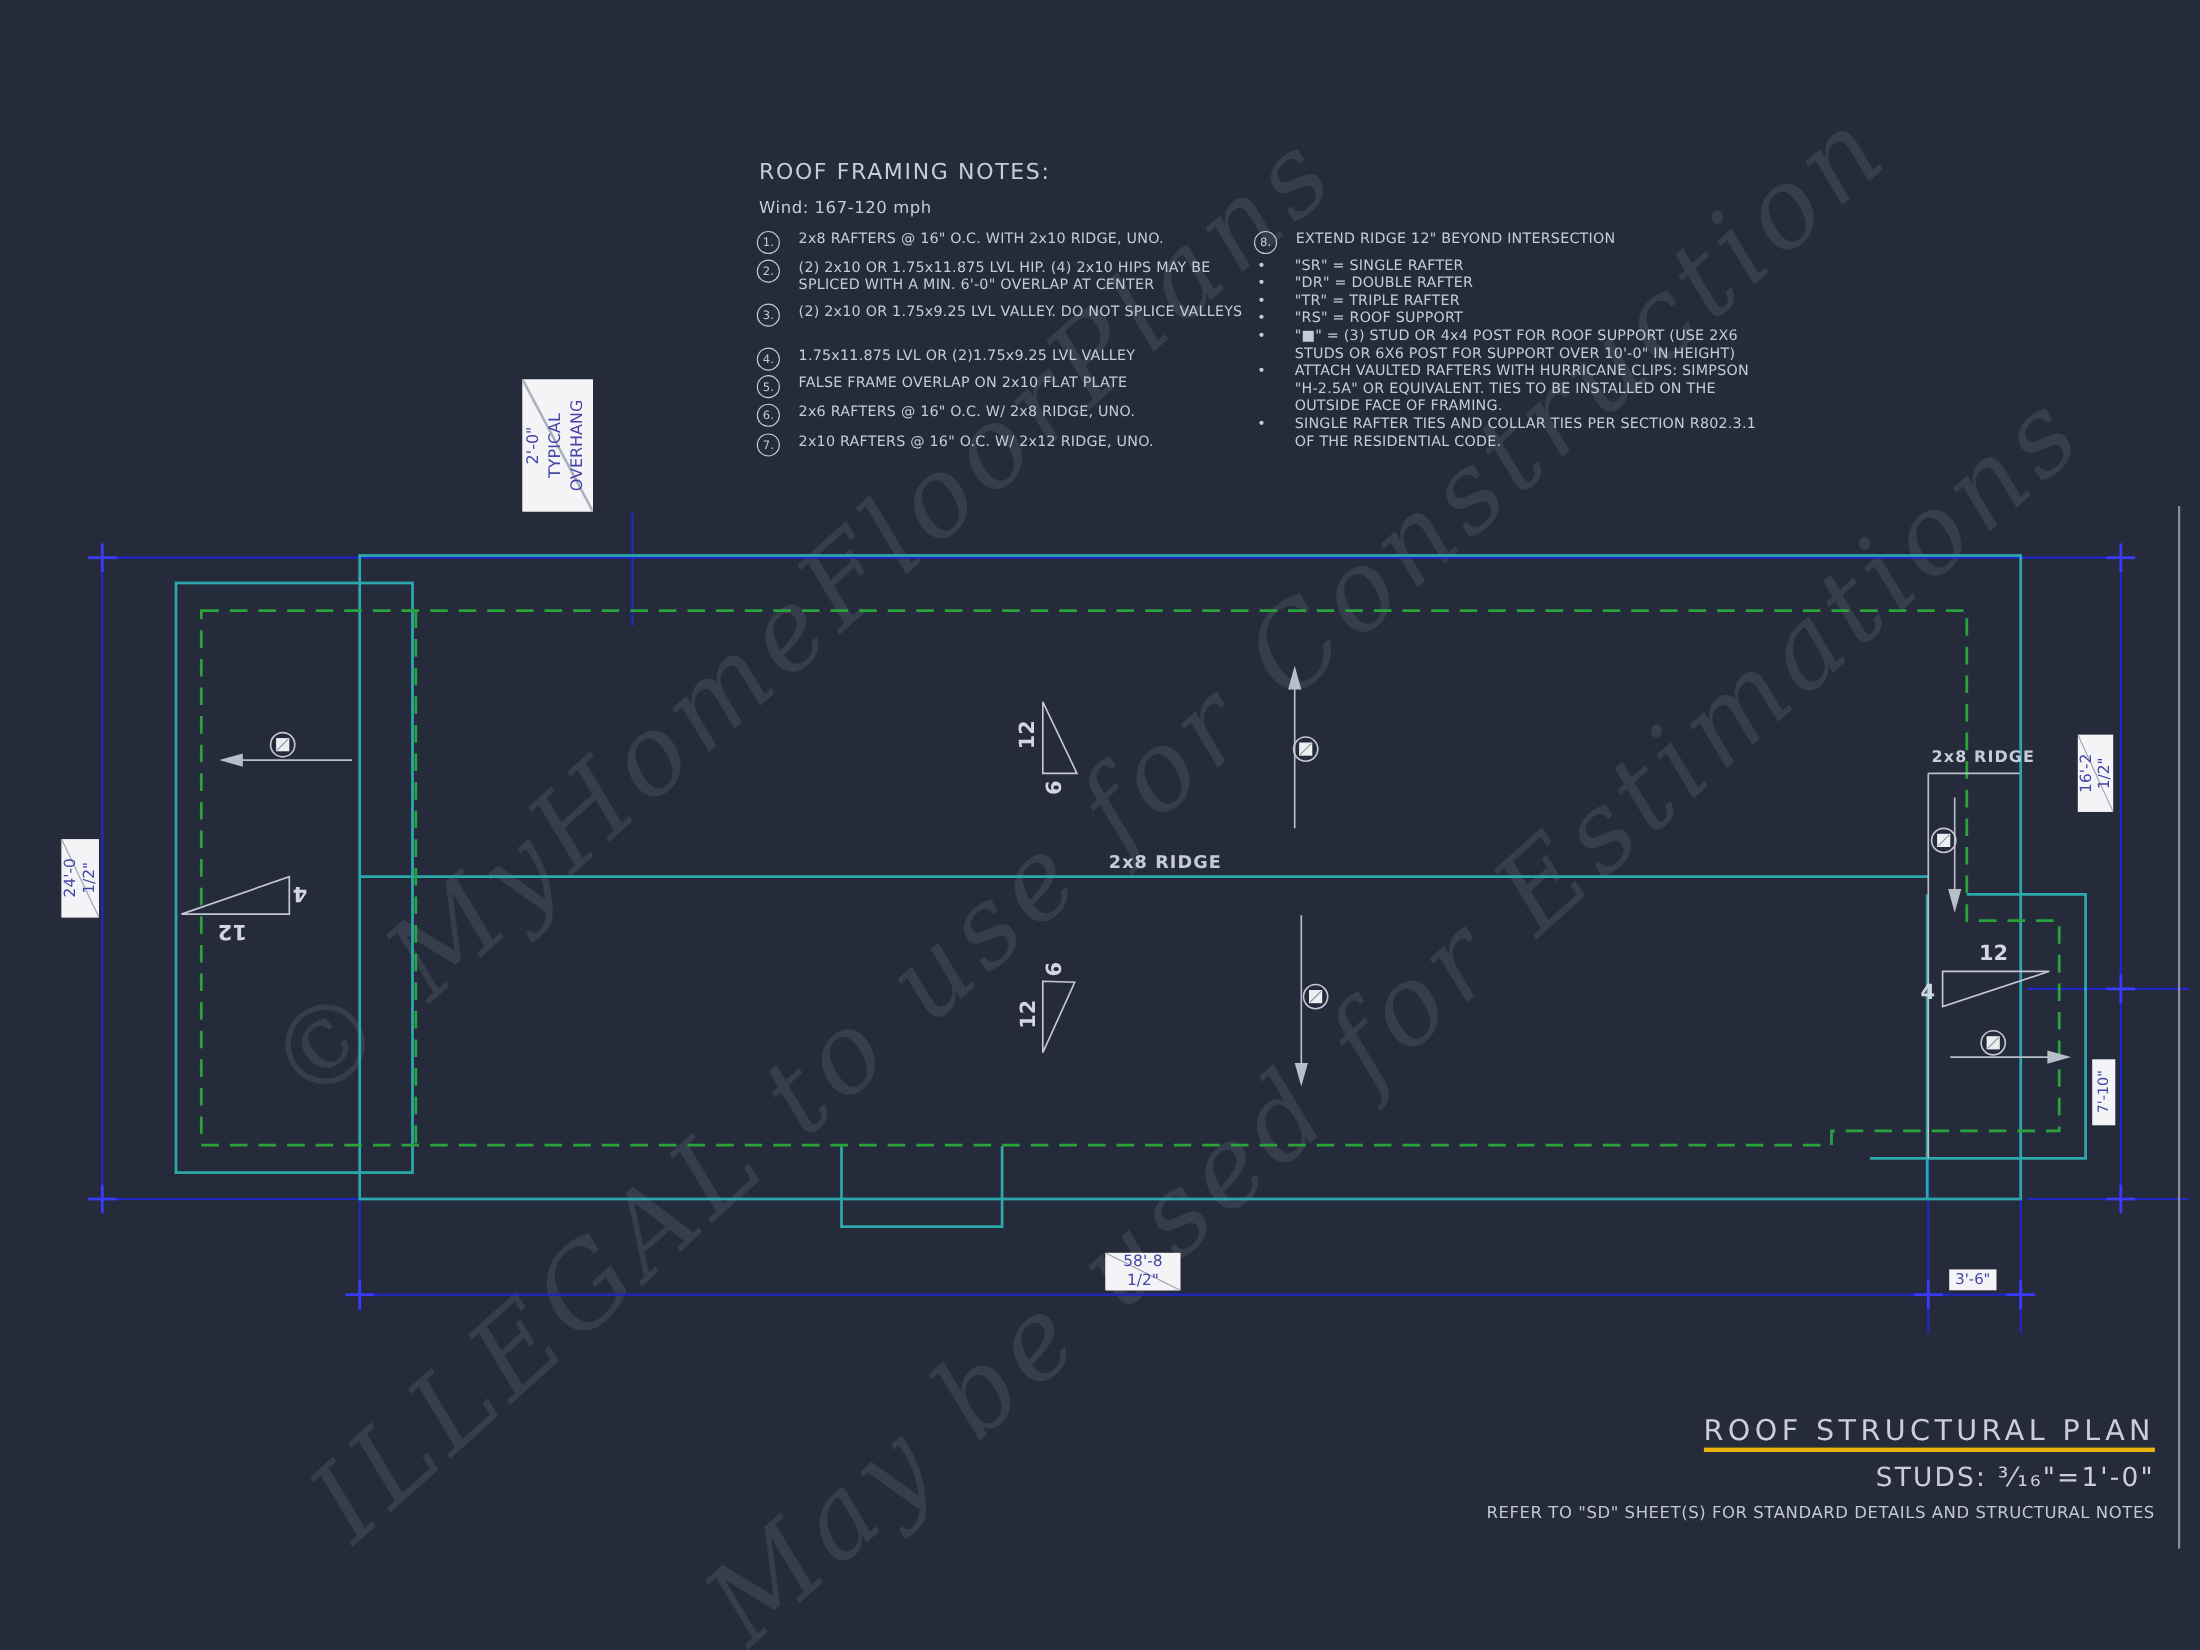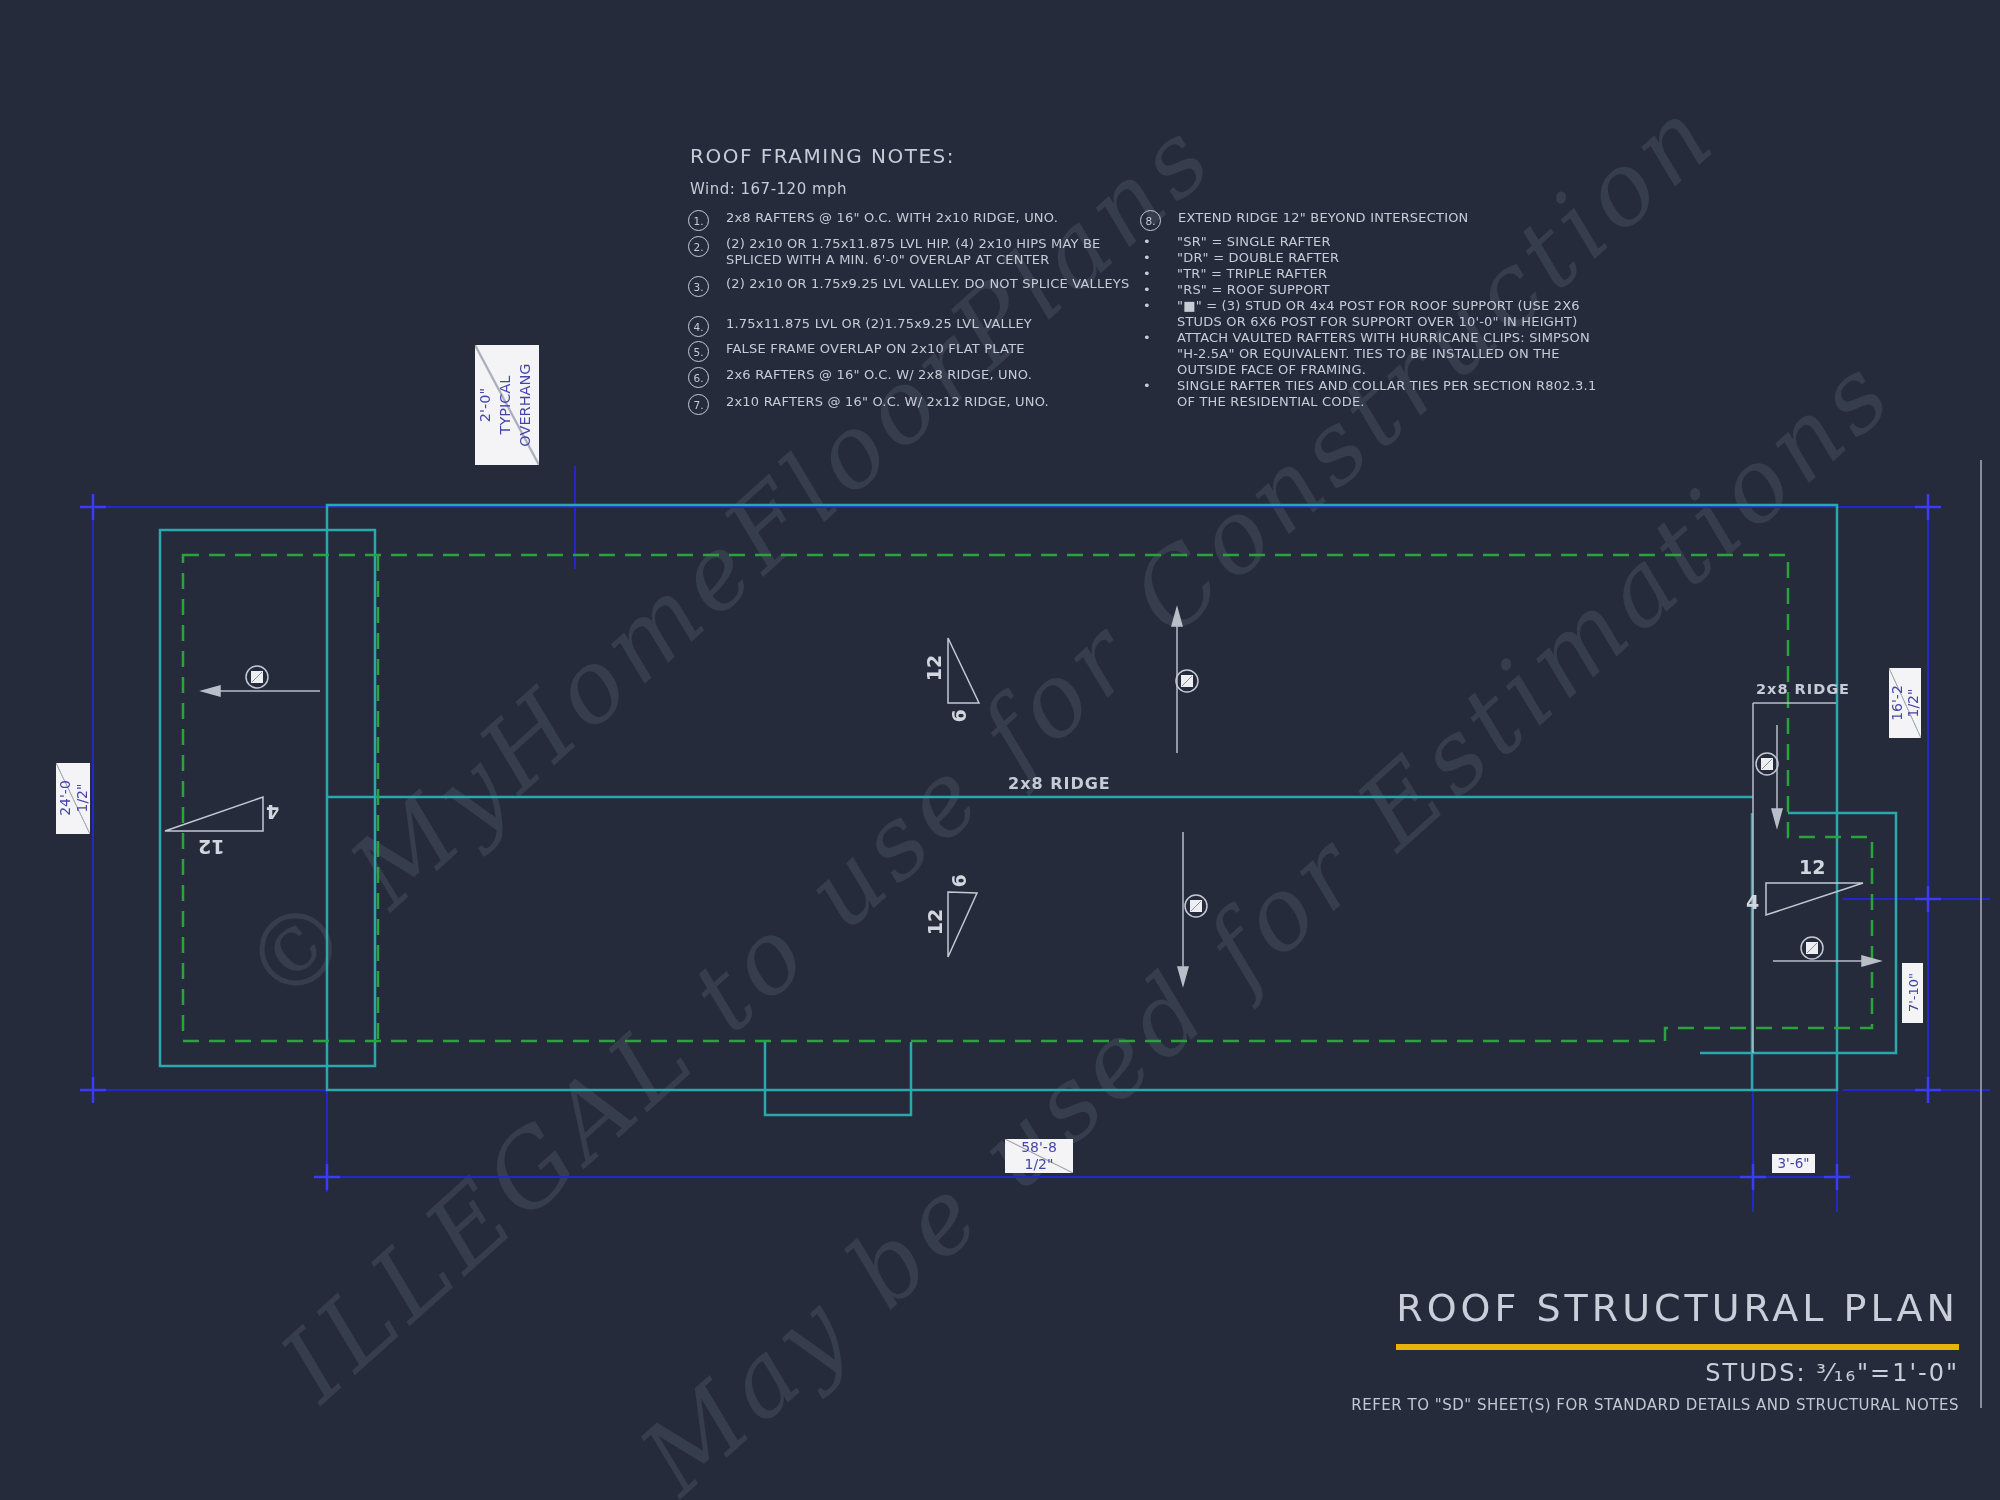--- a/index.html
+++ b/index.html
@@ -58,22 +58,22 @@
   
   .ridge-label{color:#c6ccd6;letter-spacing:1px;z-index:5;white-space:nowrap;font-weight:bold;}
   .slope-num{color:#d2d6de;font-weight:bold;font-size:19px;z-index:5;white-space:nowrap;}
 
   
   .titleblock{
     right:41px;top:1286px;display:flex;flex-direction:column;align-items:flex-end;
     z-index:6;text-align:right;
   }
   .tb-title{
-    color:#c9ced8;font-size:38px;letter-spacing:4px;
-    border-bottom:6px solid #eab308;padding-bottom:14px;white-space:nowrap;
+    color:#c9ced8;font-size:26px;letter-spacing:4px;
+    border-bottom:4px solid #eab308;padding-bottom:0;white-space:nowrap;
   }
   .tb-scale{color:#c9ced8;font-size:24px;letter-spacing:2px;margin-top:9px;white-space:nowrap;}
   .tb-note{color:#c2c8d2;font-size:15px;letter-spacing:0.5px;margin-top:9px;white-space:nowrap;}
 </style>
 </head>
 <body>
 
 <div class="watermark">
   <span class="wm1">© MyHomeFloorPlans</span>
   <span class="wm2">ILLEGAL to use for Construction</span>

